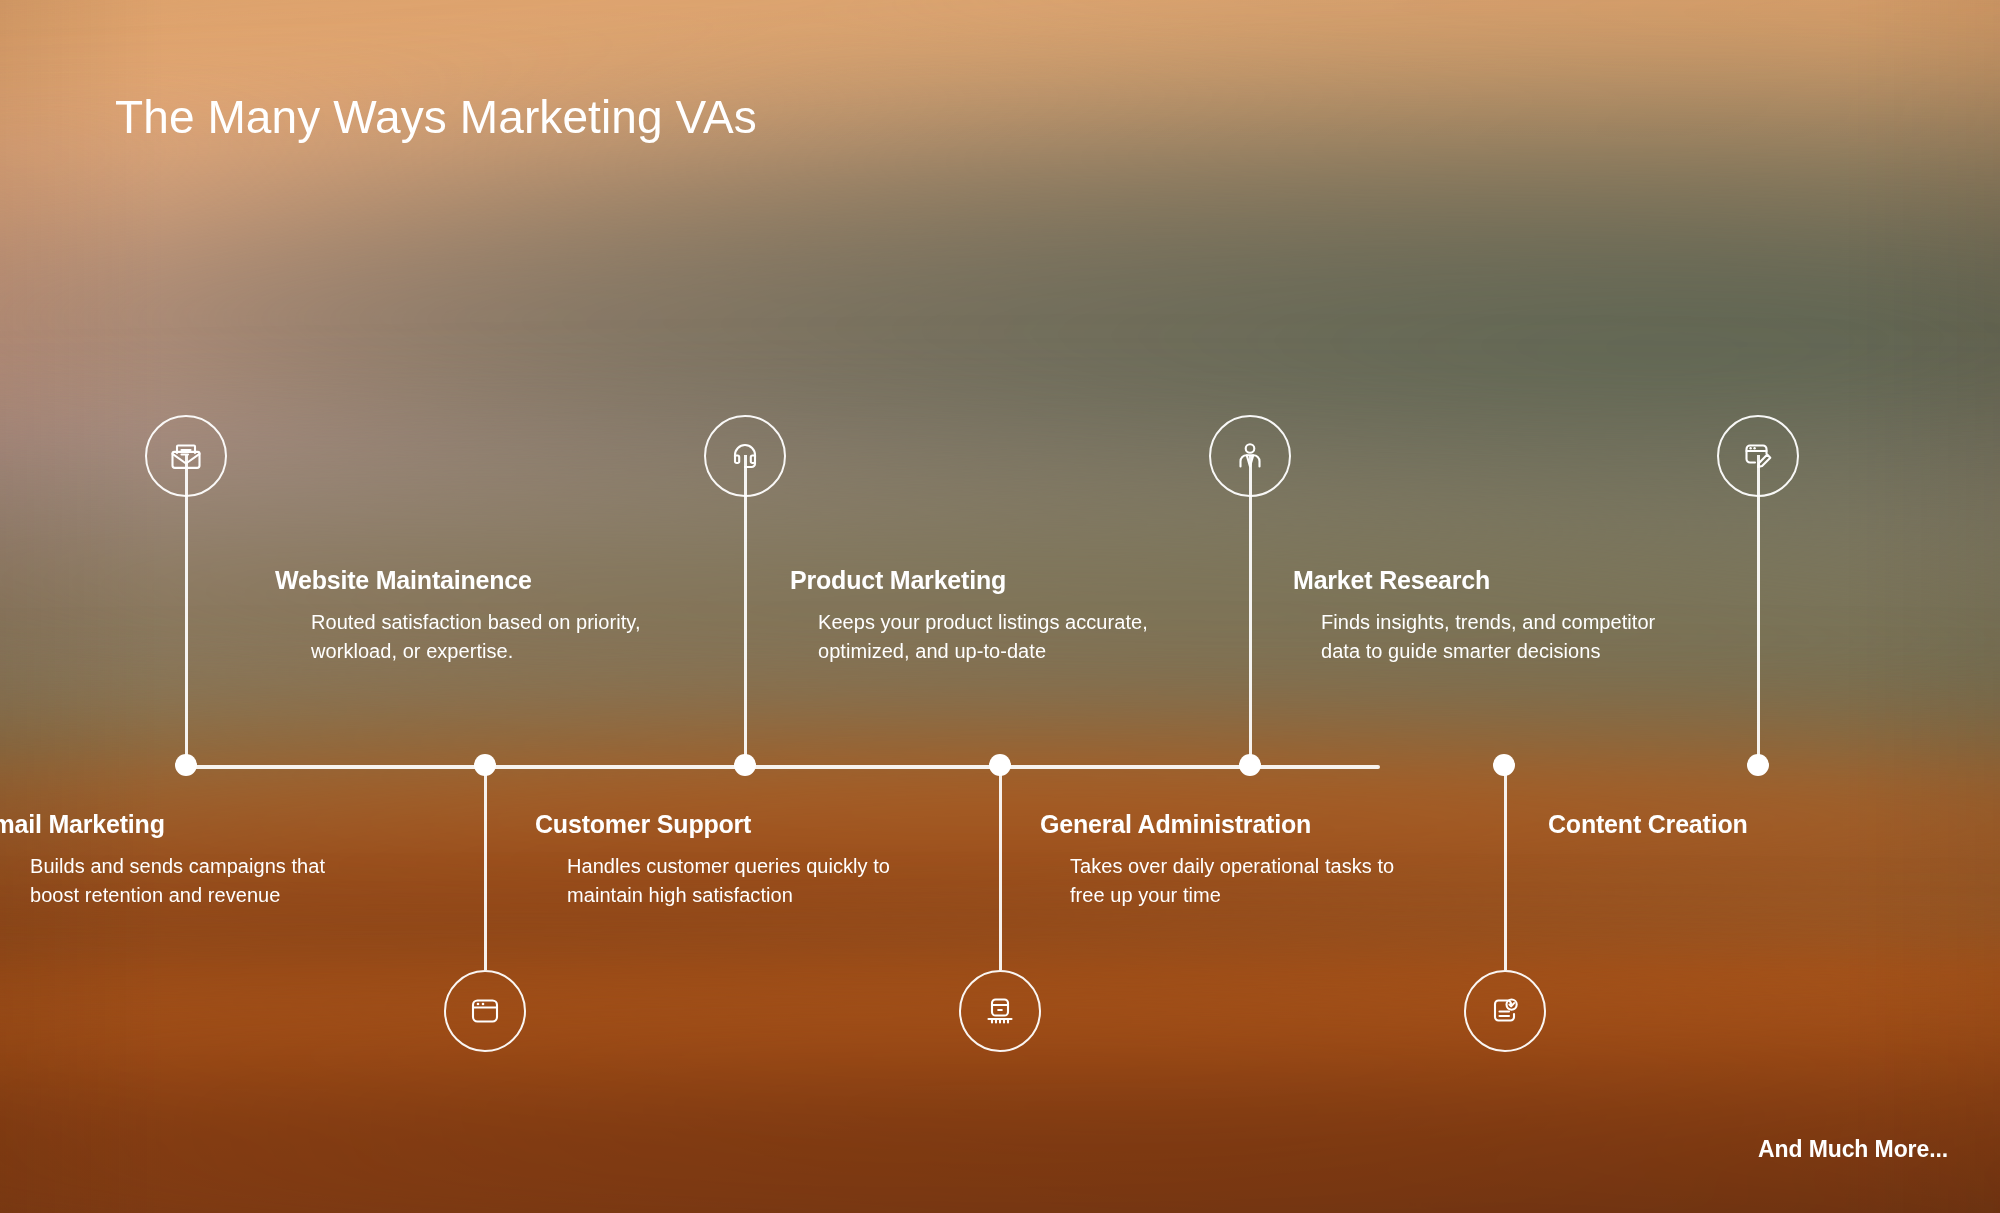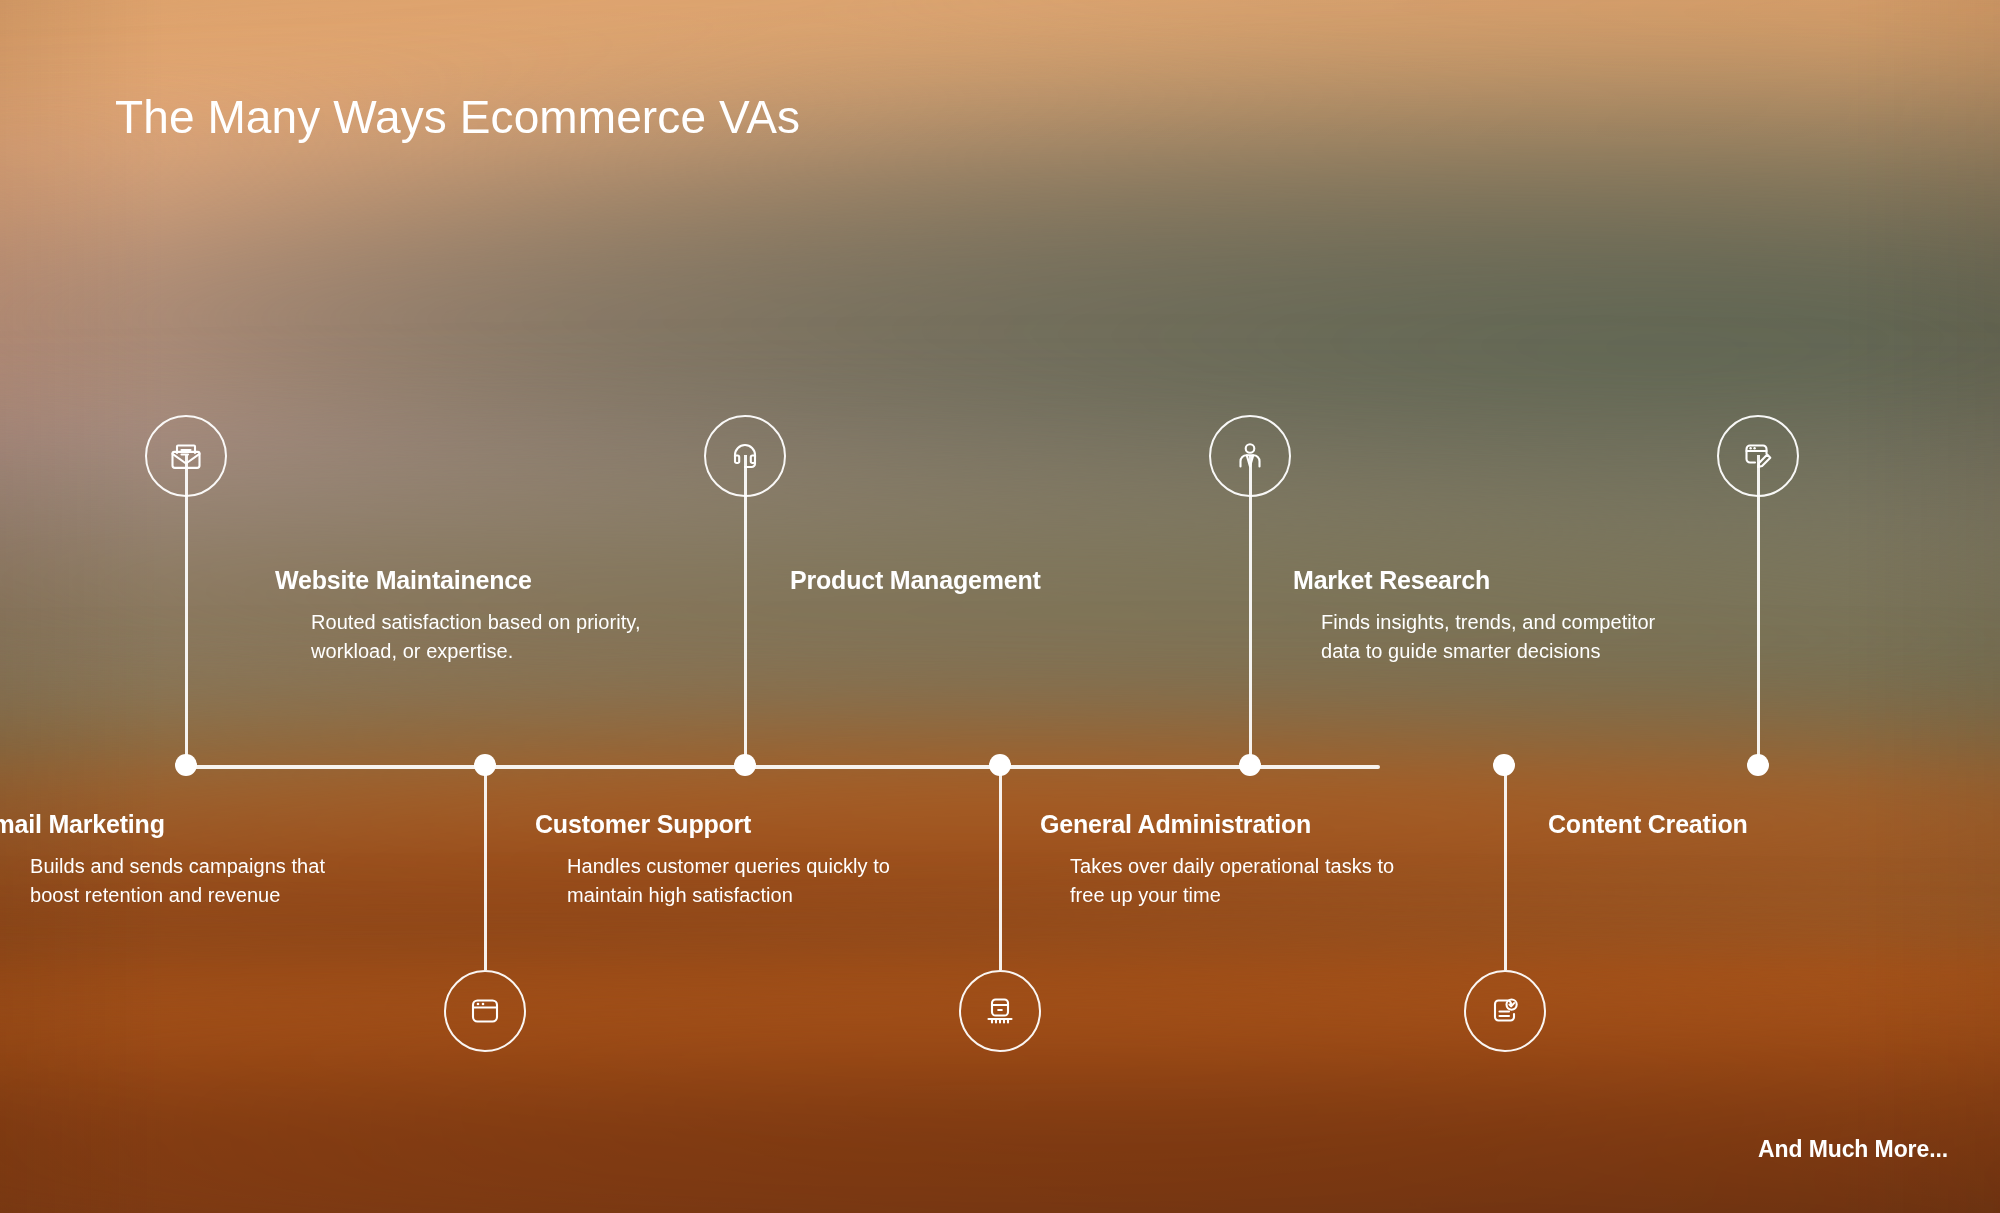--- a/index.html
+++ b/index.html
@@ -139,21 +139,21 @@
   <div class="layer smear1"></div>
   <div class="layer smear2"></div>
   <div class="layer smear3"></div>
   <div class="layer smear4"></div>
   <div class="layer vign"></div>
 </div>
 
 <div id="page">
 
   <div class="title-wrap">
-    <div class="title-line1">The Many Ways Ecommerce VAs</div>
+    <div class="title-line1">The Many Ways Marketing VAs</div>
   </div>
 
   <div class="axis"></div>
 
   <div class="node" style="left:186px; top:765px;">
     <div class="stem up" style="height:310px;"></div>
     <div class="dot"></div>
     <div class="circle" style="top:-350px;">
       <span>
         <svg width="40" height="40" viewBox="0 0 40 40" fill="none" stroke="#fff" stroke-width="2.1" stroke-linecap="round" stroke-linejoin="round">
@@ -221,21 +221,22 @@
           <line x1="7.5" y1="27" x2="30.5" y2="27"></line>
           <line x1="11" y1="27" x2="11" y2="30.5"></line>
           <line x1="15" y1="27" x2="15" y2="30.5"></line>
           <line x1="19" y1="27" x2="19" y2="30.5"></line>
           <line x1="23" y1="27" x2="23" y2="30.5"></line>
           <line x1="27" y1="27" x2="27" y2="30.5"></line>
         </svg>
       </span>
     </div>
     <div class="txtblock" style="left:-210px; top:-200px;">
-      <div class="txt-h">Product Management</div>
+      <div class="txt-h">Product Marketing</div>
+      <div class="txt-p" style="padding:0 28px;">Keeps your product listings accurate, optimized, and up-to-date</div>
     </div>
   </div>
 
   <div class="node" style="left:1250px; top:765px;">
     <div class="stem up" style="height:310px;"></div>
     <div class="dot"></div>
     <div class="circle" style="top:-350px;">
       <span>
         <svg width="38" height="38" viewBox="0 0 38 38" fill="none" stroke="#fff" stroke-width="2.1" stroke-linecap="round" stroke-linejoin="round">
           <circle cx="19" cy="11.5" r="4.3"></circle>

